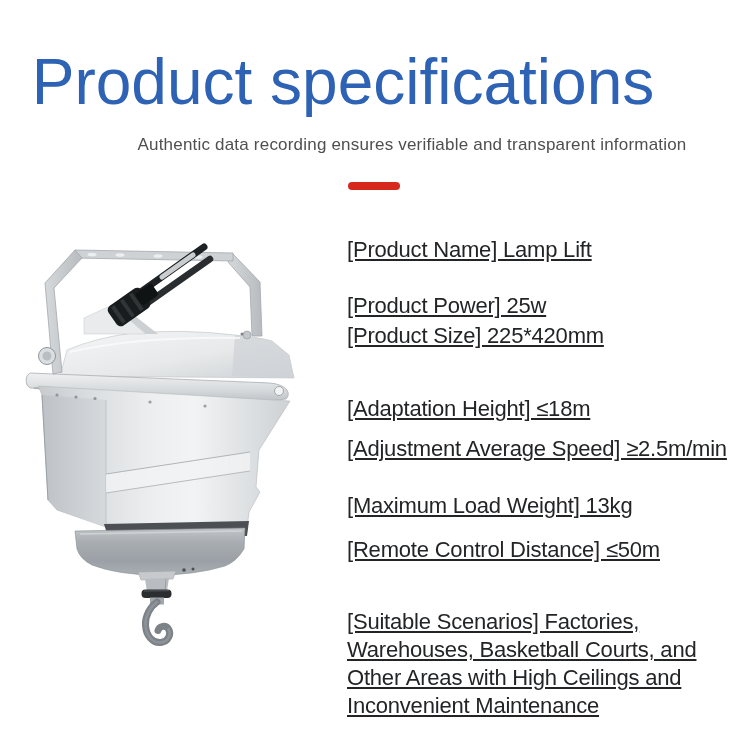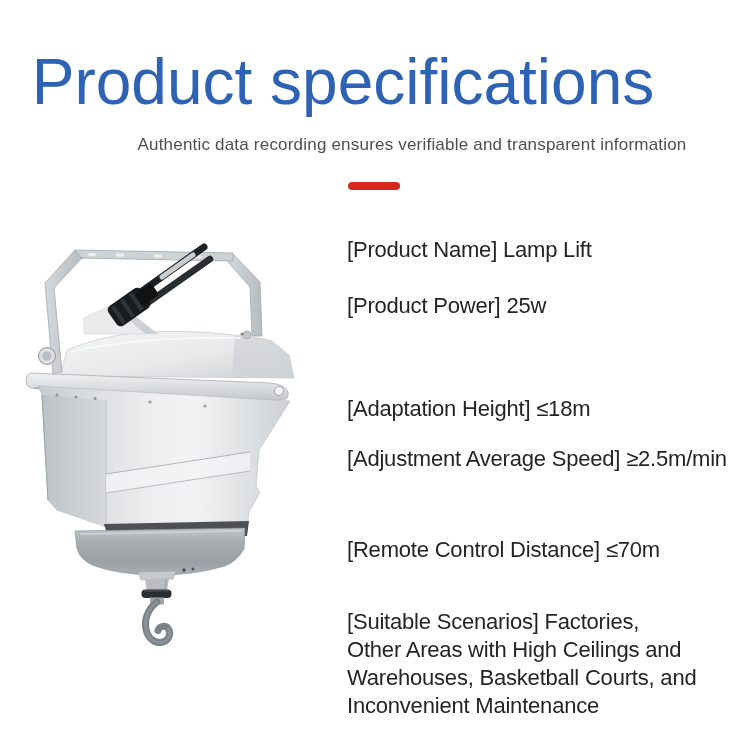--- a/index.html
+++ b/index.html
@@ -17,21 +17,21 @@
     font-size:17px;line-height:18px;color:var(--subtitle-color,#4f4f4f);
     letter-spacing:0.2px;white-space:nowrap;
   }
   .dash{
     position:absolute;left:348px;top:182px;width:52px;height:8px;border-radius:4px;
     background:var(--accent-color,#d7281e);
   }
   .photo{position:absolute;left:0;top:228px;width:330px;height:425px;}
   .spec{
     position:absolute;left:347px;font-size:22px;line-height:28px;
-    color:var(--text-color,#232426);letter-spacing:-0.2px;white-space:nowrap;
+    color:var(--text-color,#232426);letter-spacing:-0.2px;white-space:nowrap;text-decoration:underline;
   }
   .scenario-line{white-space:nowrap;font-size:22px;line-height:28px;
     color:var(--text-color,#232426);letter-spacing:-0.2px;}
 </style>
 </head>
 <body>
 
 <div class="page">
 
   <div class="title">Product specifications</div>
@@ -159,24 +159,26 @@
 
     <g>
       <path d="M75,250 L82,258 L54,288 L62,372 L53,374 L45,283 Z" fill="url(#gBracket)" stroke="#a3a8ad" stroke-width="0.8"></path>
       <circle cx="47" cy="356" r="8.5" fill="#dcdfe1" stroke="#8f959a" stroke-width="1"></circle>
       <circle cx="47" cy="356" r="4.5" fill="#b9bec2"></circle>
     </g>
   </svg>
 
   <div class="spec" style="top:236px">[Product Name] Lamp Lift</div>
   <div class="spec" style="top:292px">[Product Power] 25w</div>
+  <div class="spec" style="top:322px">[Product Size] 225*420mm</div>
   <div class="spec" style="top:395px">[Adaptation Height] ≤18m</div>
-  <div class="spec" style="top:445px">[Adjustment Average Speed] ≥2.5m/min</div>
-  <div class="spec" style="top:536px">[Remote Control Distance] ≤70m</div>
+  <div class="spec" style="top:435px">[Adjustment Average Speed] ≥2.5m/min</div>
+  <div class="spec" style="top:492px">[Maximum Load Weight] 13kg</div>
+  <div class="spec" style="top:536px">[Remote Control Distance] ≤50m</div>
 
   <div class="spec" style="top:608px">
     <div class="scenario-line">[Suitable Scenarios] Factories,</div>
+    <div class="scenario-line">Warehouses, Basketball Courts, and</div>
     <div class="scenario-line">Other Areas with High Ceilings and</div>
-    <div class="scenario-line">Warehouses, Basketball Courts, and</div>
     <div class="scenario-line">Inconvenient Maintenance</div>
   </div>
 
 </div>
 
 </body></html>

